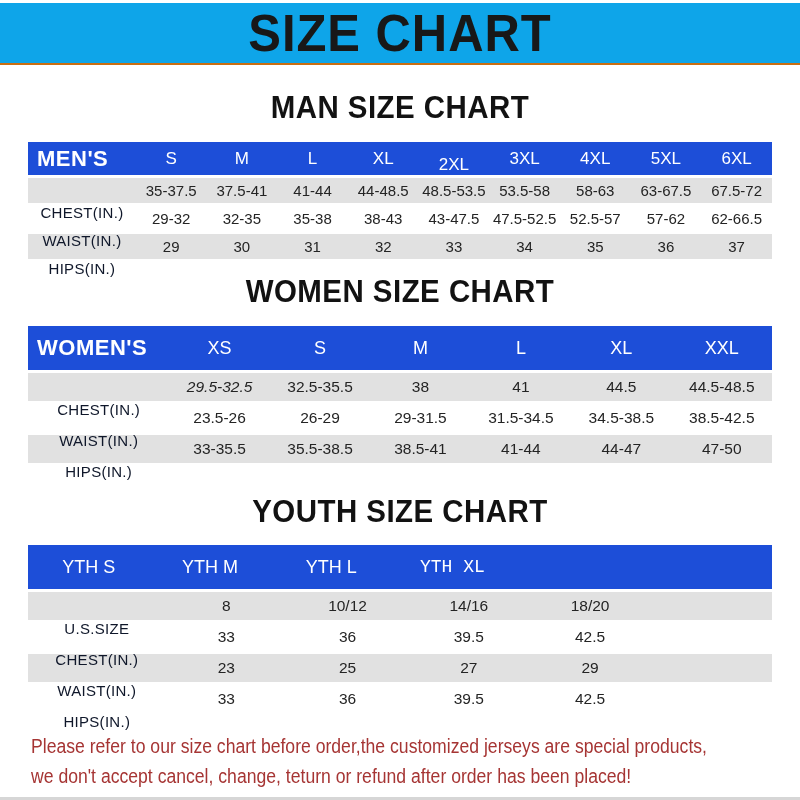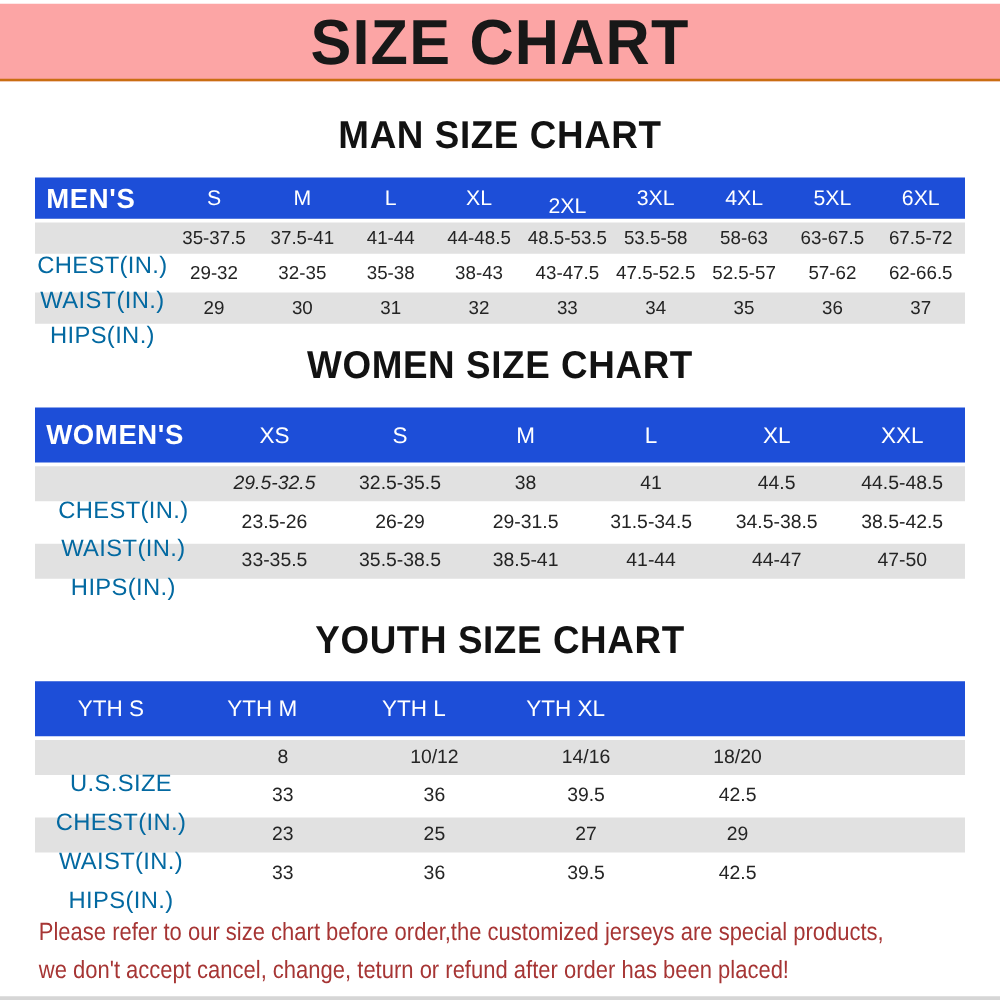--- a/index.html
+++ b/index.html
@@ -10,21 +10,21 @@
     background: #ffffff;
     overflow: hidden;
     font-family: "Liberation Sans", sans-serif;
     box-sizing: border-box;
     border-bottom: 3px solid #d6d6d6;
   }
   
   .banner {
     margin-top: 3px;
     height: 60px;
-    background: #fca5a5;
+    background: #0ea5e9;
     border-bottom: 2px solid #C96E12;
     display: flex;
     align-items: center;
     justify-content: center;
   }
   .banner-title {
     display: inline-block;
     font-weight: bold;
     font-size: 51px;
     letter-spacing: 1px;
@@ -59,21 +59,21 @@
     box-sizing: border-box;
     white-space: nowrap;
   }
   .youth .tlabel { font-size: 23px; }
   .tcol { text-align: center; font-size: 18px; font-weight: normal; }
   .men .tcol { font-size: 17px; }
   .tdata { height: 25px; margin-top: 3px; font-size: 15px; color: #242424; }
   .women .tdata, .youth .tdata { height: 28px; font-size: 15.5px; }
   .alt   { background: #E1E1E1; }
   .plain { background: #FFFFFF; }
-  .trowlabel { text-align: center; font-size: 19px; letter-spacing: 0.3px; color: #0369a1; margin-top: 44px; }
+  .trowlabel { text-align: center; font-size: 15px; letter-spacing: 0.3px; color: #0f172a; margin-top: 44px; }
   .tcell { text-align: center; }
   
   .footer { margin-top: 18px; padding-left: 31px; }
   .footer p {
     margin: 0;
     font-size: 20px;
     line-height: 30px;
     color: #A63534;
     transform: scaleX(0.88);
     transform-origin: 0 50%;
@@ -185,21 +185,21 @@
       </div>
   </section>
 
   <section>
     <h2 class="section-heading heading-youth">YOUTH SIZE CHART</h2>
     <div class="size-table youth">
         <div class="trow thead">
           <div class="tcol" style="width: 16.3%;">YTH S</div>
           <div class="tcol" style="width: 16.3%;">YTH M</div>
           <div class="tcol" style="width: 16.3%;">YTH L</div>
-          <div class="tcol" style="width: 16.3%;">YTH XL</div>
+          <div class="tcol" style="width: 16.3%; font-family: Liberation Mono, monospace;">YTH XL</div>
           <div class="tcol" style="width: 16.3%;"></div>
         </div>
         <div class="trow tdata alt">
           <div class="trowlabel" style="width: 18.5%;">U.S.SIZE</div>
           <div class="tcell" style="width: 16.3%;">8</div>
           <div class="tcell" style="width: 16.3%;">10/12</div>
           <div class="tcell" style="width: 16.3%;">14/16</div>
           <div class="tcell" style="width: 16.3%;">18/20</div>
           <div class="tcell" style="width: 16.3%;"></div>
         </div>

